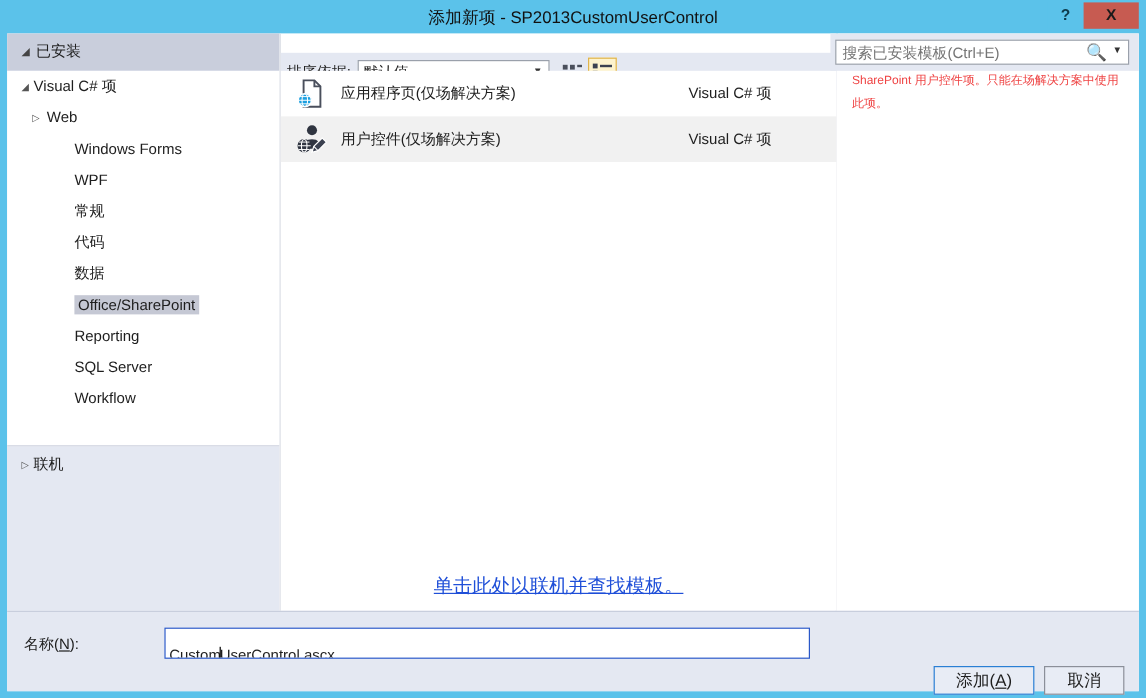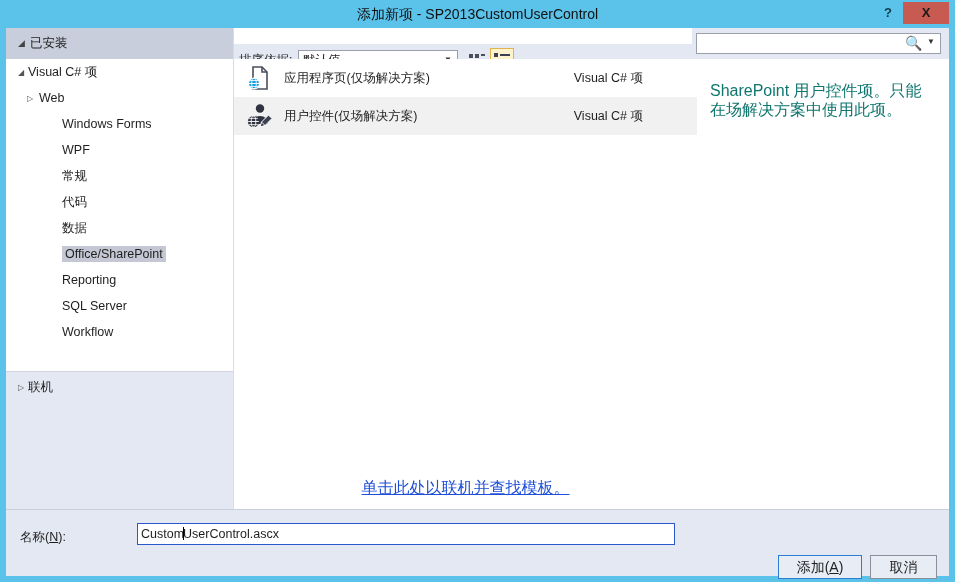--- a/index.html
+++ b/index.html
@@ -258,25 +258,25 @@
   }
   #details-type {
     position: absolute;
     left: 12px; top: 14px;
     font-size: 12.5px;
     color: #1e1e1e;
   }
   #details-type .k { font-weight: bold; }
   #details-desc {
     position: absolute;
-    left: 12px; top: 53px;
+    left: 12px; top: 30px;
     width: 226px;
-    font-size: 16px;
+    font-size: 10px;
     line-height: 19px;
-    color: #0f766e;
+    color: #ef4444;
   }
 
   
   #bottom {
     position: absolute;
     left: 0; top: 481px;
     width: 943px; height: 67px;
     background: #e4e8f2;
     border-top: 1px solid #c8cedd;
   }
@@ -288,21 +288,21 @@
   }
   #name-input {
     position: absolute;
     left: 131px; top: 13px;
     width: 538px; height: 22px;
     background: #ffffff;
     border: 1px solid #2a58c8;
     font-size: 12.5px;
     color: #1e1e1e;
     line-height: 20px;
-    padding: 0 3px;
+    padding: 12px 3px;
     white-space: nowrap;
     overflow: hidden;
   }
   #name-input .caret-bar {
     display: inline-block;
     width: 1px;
     height: 13px;
     background: #000;
     vertical-align: -2px;
     margin: 0 -1px;
@@ -464,16 +464,17 @@
       </div>
 
       <div id="cancel-btn" class="dlg-btn">取消</div>
     </div>
 
   </div>
 </div>
 
 <div style="position:absolute; left:692px; top:28px; width:257px; height:31px; background:#e4e8f2;">
   <div style="position:absolute; left:4px; top:5px; width:245px; height:21px; background:#ffffff; border:1px solid #9aa0ab;">
+    <input style="position: absolute; left: 3px; top: 0px; width: 205px; height: 19px; border: 0px; outline: none; font-family: &quot;Liberation Sans&quot;, sans-serif; font-size: 12.5px; color: rgb(139, 139, 139); background: transparent;" readonly="" placeholder="搜索已安装模板(Ctrl+E)">
     <span style="position:absolute; right:17px; top:1px; font-size:14px; color:#333;">🔍</span>
     <span style="position:absolute; right:5px; top:3px; font-size:8px; color:#333;">▼</span>
   </div>
 </div>
 
 </body></html>

